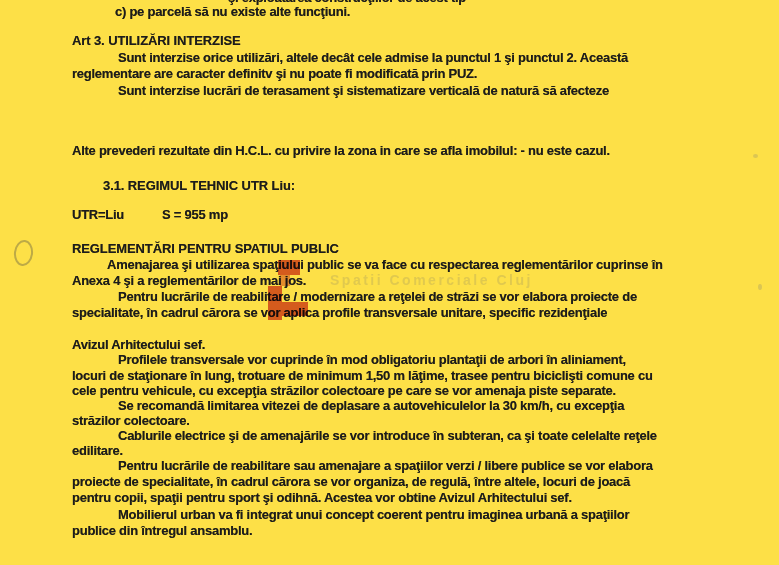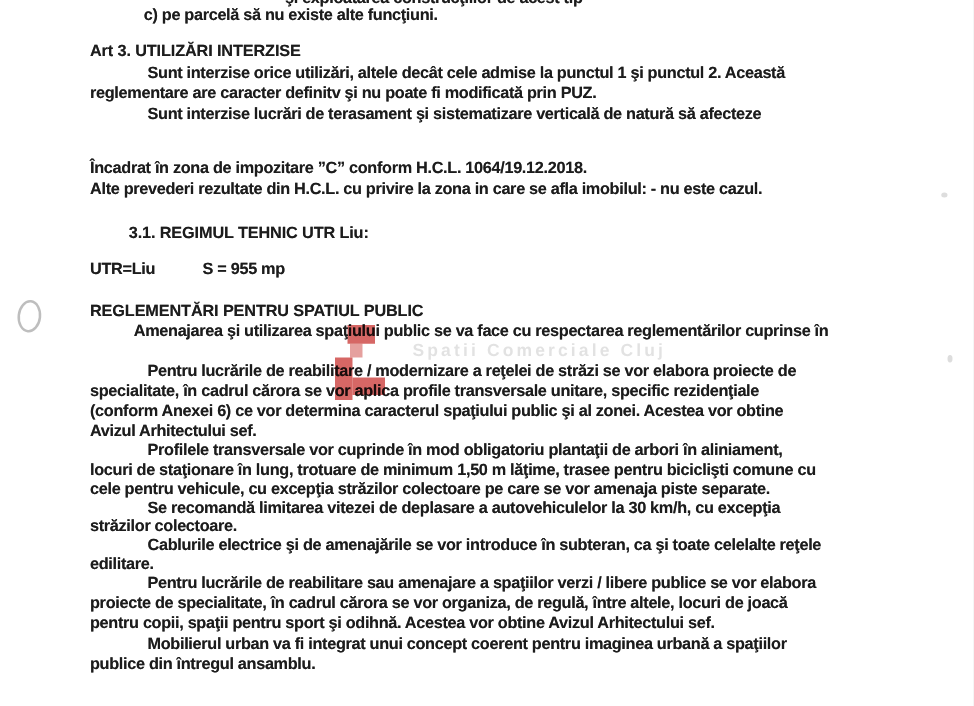--- a/index.html
+++ b/index.html
@@ -1,20 +1,20 @@
 <!DOCTYPE html>
 <html><head>
 <meta charset="utf-8">
 <style>
   html,body{margin:0;padding:0;background:#e9e9e9;}
   .page{
     position:relative;
     width:779px;height:565px;
     overflow:hidden;
-    background:#ffffff;
+    background:#fde047;
     font-family:"Liberation Sans", sans-serif;
   }
   .ln{
     position:absolute;
     white-space:nowrap;
     font-weight:700;
     font-size:13px;
     line-height:14px;
     color:#1c1c1c;
     letter-spacing:-0.25px;
@@ -73,34 +73,33 @@
 
   <div class="ln" style="top:-9px;left:228px;">şi exploatarea construcţiilor de acest tip</div>
 
   <div class="ln" style="top:5px;left:115px;">c) pe parcelă să nu existe alte funcţiuni.</div>
 
   <div class="ln heading" style="top:34px;left:72px;">Art 3. UTILIZĂRI INTERZISE</div>
   <div class="ln" style="top:51px;left:118px;">Sunt interzise orice utilizări, altele decât cele admise la punctul 1 şi punctul 2. Această</div>
   <div class="ln" style="top:67px;left:72px;">reglementare are caracter definitv şi nu poate fi modificată prin PUZ.</div>
   <div class="ln" style="top:84px;left:118px;">Sunt interzise lucrări de terasament şi sistematizare verticală de natură să afecteze</div>
 
-  <div class="ln" style="top:127px;left:72px;">Încadrat în zona de impozitare ”C” conform H.C.L. 1064/19.12.2018.</div>
   <div class="ln" style="top:144px;left:72px;">Alte prevederi rezultate din H.C.L. cu privire la zona in care se afla imobilul: - nu este cazul.</div>
 
   <div class="ln heading" style="top:179px;left:103px;">3.1. REGIMUL TEHNIC UTR Liu:</div>
 
   <div class="ln" style="top:208px;left:72px;">
     <span>UTR=Liu</span><span class="utr-area">S = 955 mp</span>
   </div>
 
   <div class="ln heading" style="top:242px;left:72px;">REGLEMENTĂRI PENTRU SPATIUL PUBLIC</div>
   <div class="ln" style="top:258px;left:72px;margin-left:35px;">Amenajarea şi utilizarea spaţiului public se va face cu respectarea reglementărilor cuprinse în</div>
+  <div class="ln" style="top:274px;left:72px;">Anexa 4 şi a reglementărilor de mai jos.</div>
   <div class="ln" style="top:290px;left:118px;">Pentru lucrările de reabilitare / modernizare a reţelei de străzi se vor elabora proiecte de</div>
   <div class="ln" style="top:306px;left:72px;">specialitate, în cadrul cărora se vor aplica profile transversale unitare, specific rezidenţiale</div>
-  <div class="ln" style="top:322px;left:72px;">(conform Anexei 6) ce vor determina caracterul spaţiului public şi al zonei. Acestea vor obtine</div>
   <div class="ln" style="top:338px;left:72px;">Avizul Arhitectului sef.</div>
   <div class="ln" style="top:353px;left:118px;">Profilele transversale vor cuprinde în mod obligatoriu plantaţii de arbori în aliniament,</div>
   <div class="ln" style="top:369px;left:72px;">locuri de staţionare în lung, trotuare de minimum 1,50 m lăţime, trasee pentru biciclişti comune cu</div>
   <div class="ln" style="top:384px;left:72px;">cele pentru vehicule, cu excepţia străzilor colectoare pe care se vor amenaja piste separate.</div>
   <div class="ln" style="top:399px;left:118px;">Se recomandă limitarea vitezei de deplasare a autovehiculelor la 30 km/h, cu excepţia</div>
   <div class="ln" style="top:414px;left:72px;">străzilor colectoare.</div>
   <div class="ln" style="top:429px;left:118px;">Cablurile electrice şi de amenajările se vor introduce în subteran, ca şi toate celelalte reţele</div>
   <div class="ln" style="top:444px;left:72px;">edilitare.</div>
   <div class="ln" style="top:459px;left:118px;">Pentru lucrările de reabilitare sau amenajare a spaţiilor verzi / libere publice se vor elabora</div>
   <div class="ln" style="top:475px;left:72px;">proiecte de specialitate, în cadrul cărora se vor organiza, de regulă, între altele, locuri de joacă</div>

